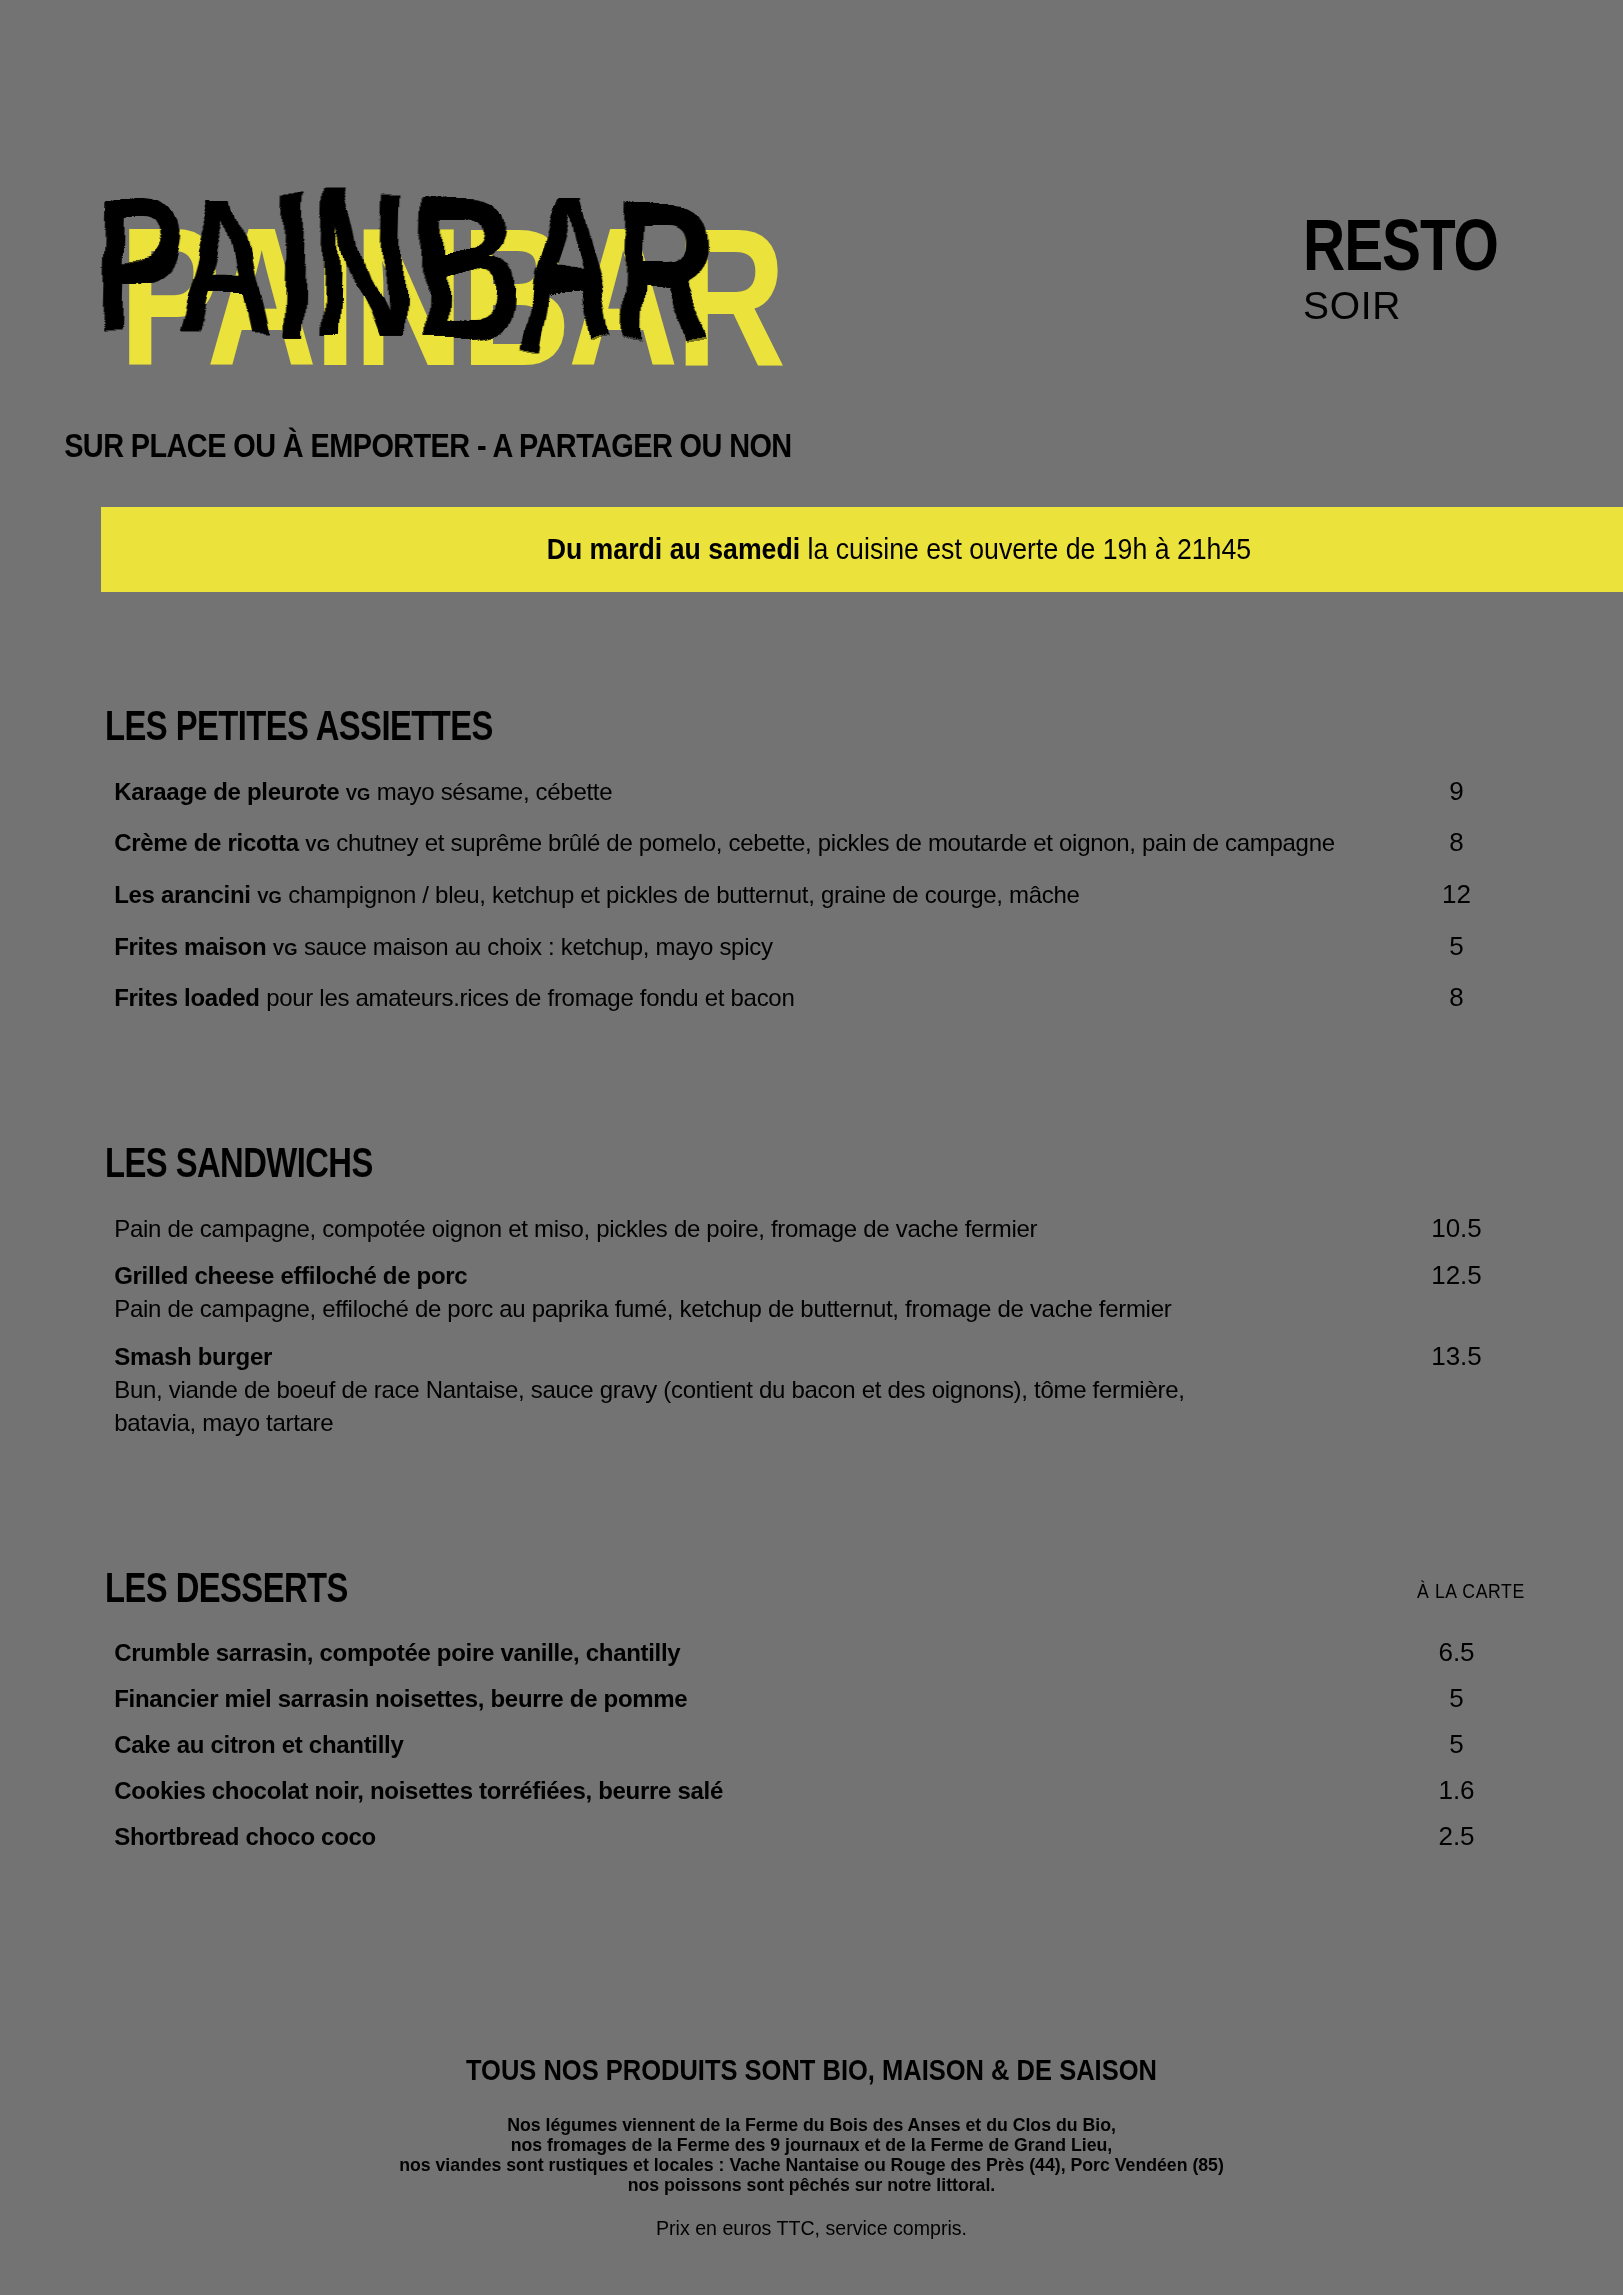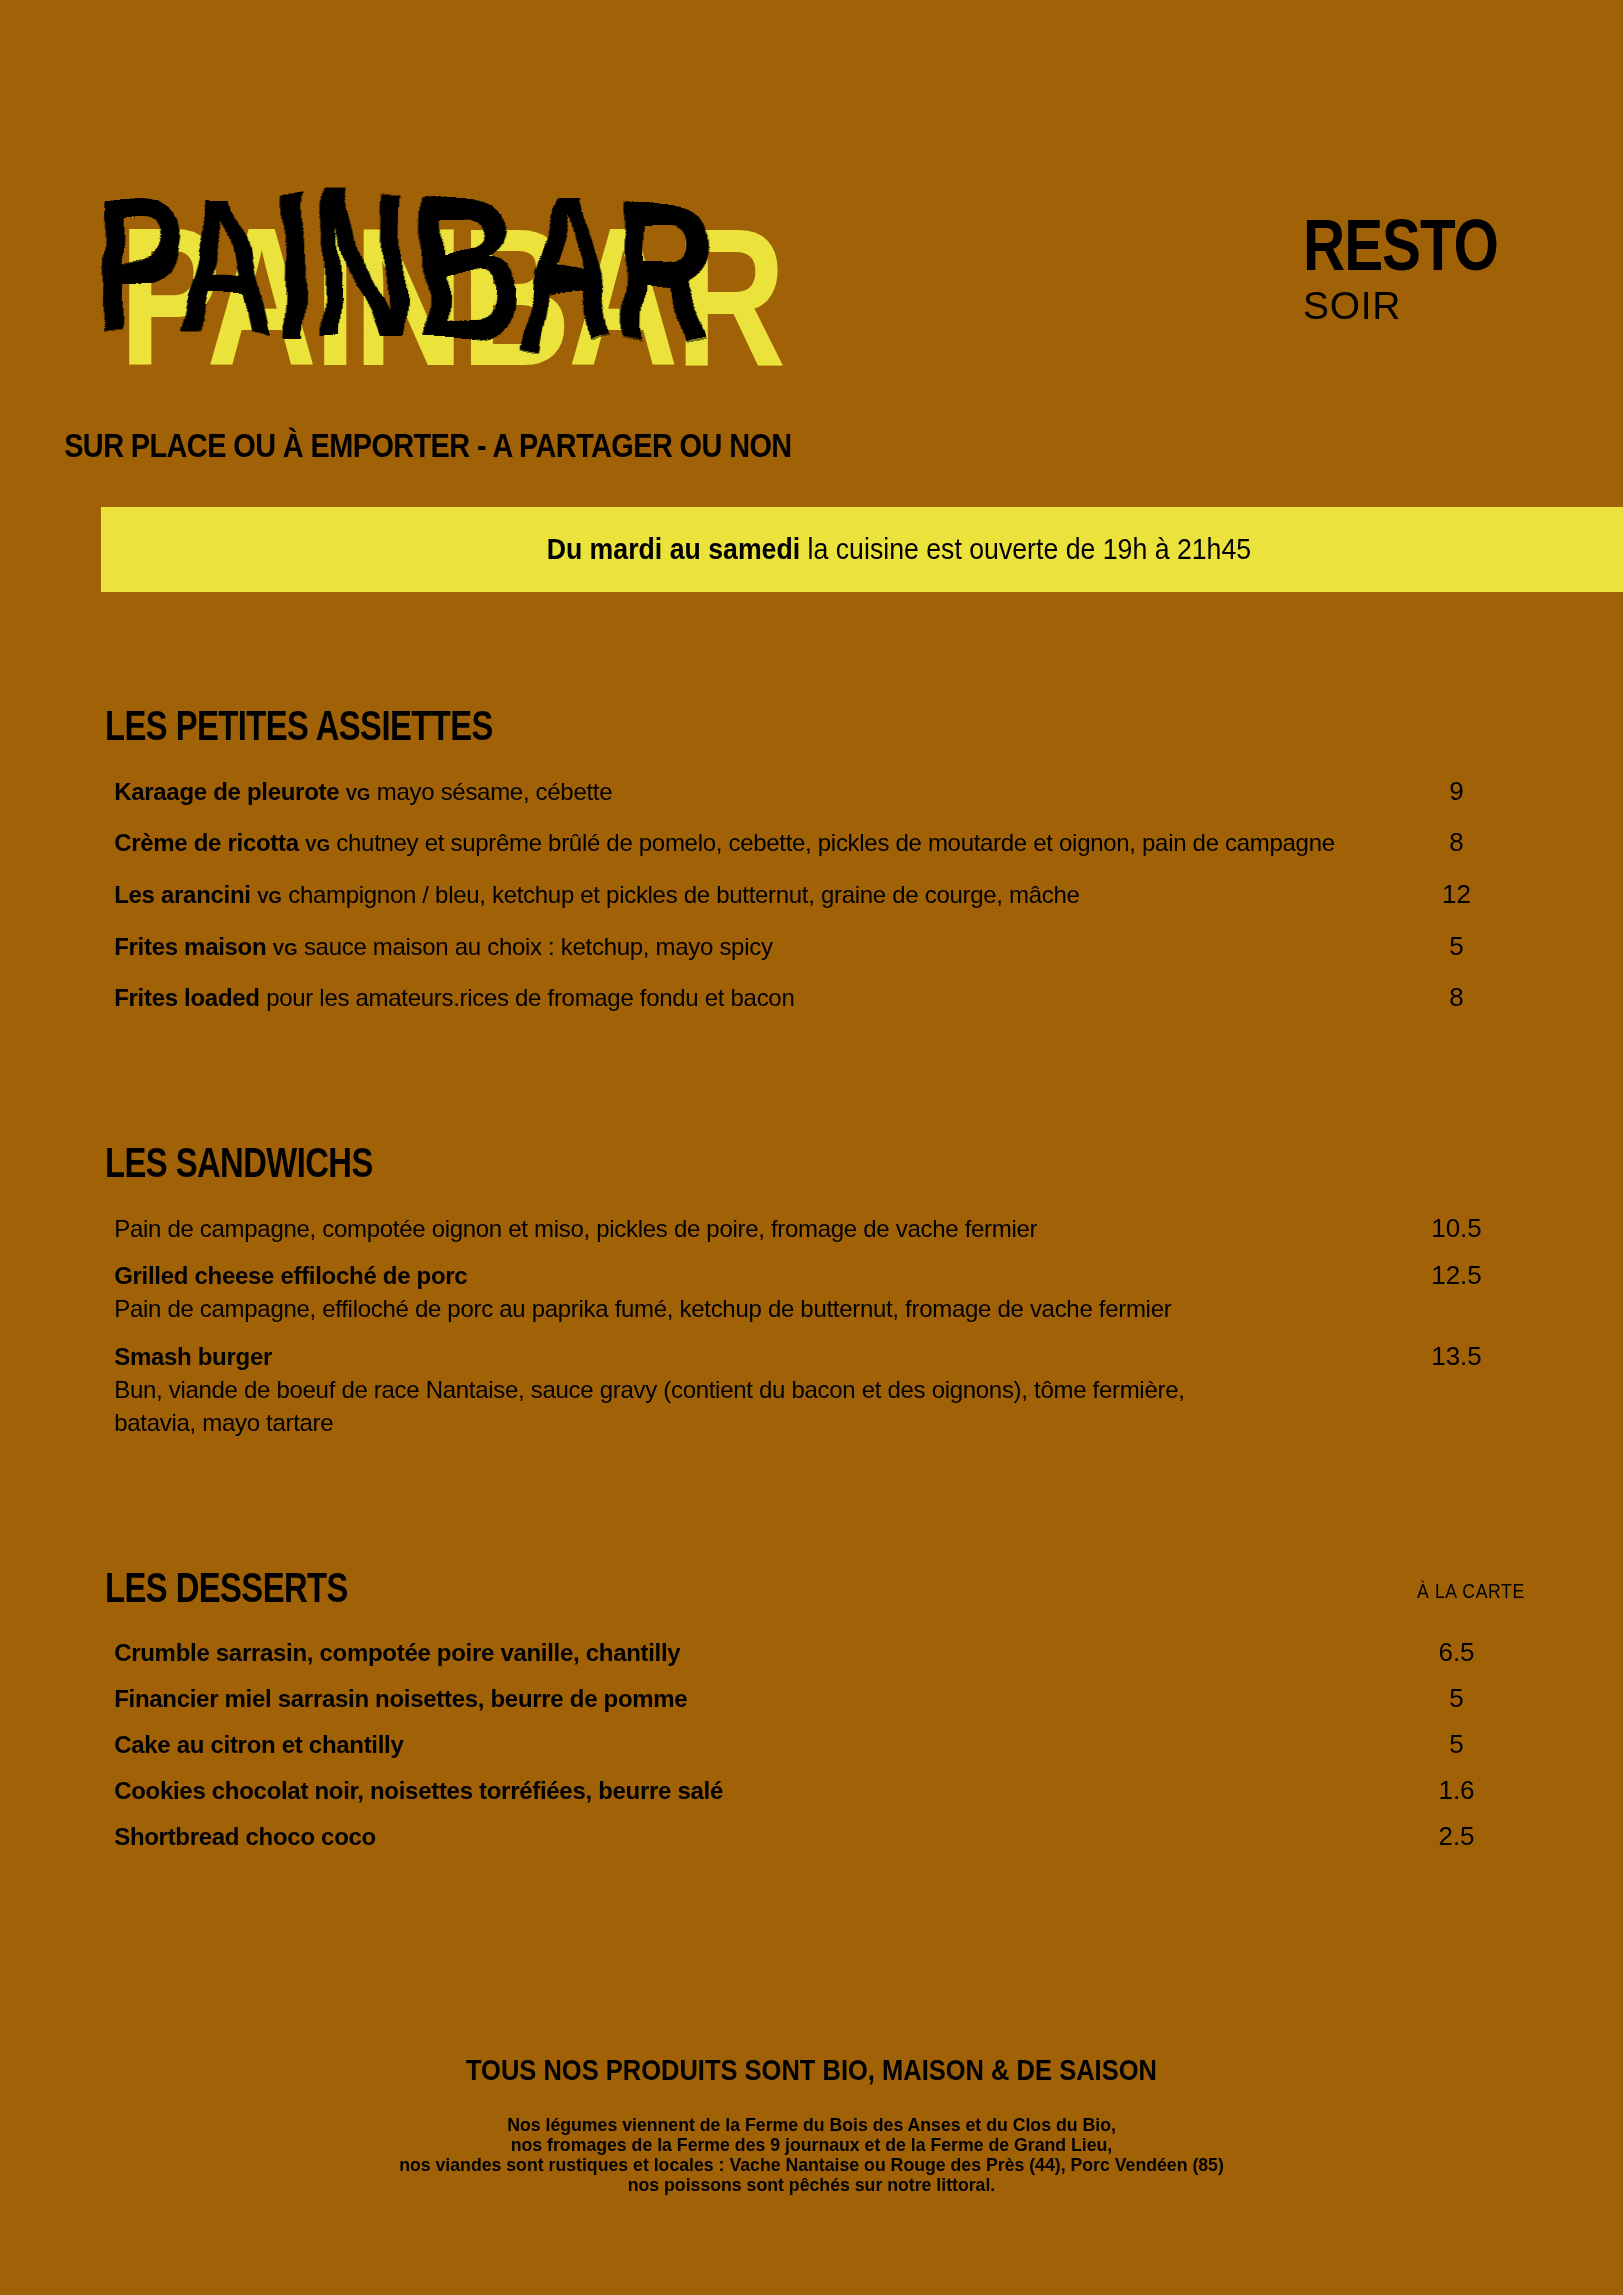--- a/index.html
+++ b/index.html
@@ -1,16 +1,16 @@
 <!DOCTYPE html>
 <html style="font-size:10.5px"><head>
 <meta charset="utf-8">
 <style>
   html,body{margin:0;padding:0;background:#fff;}
-  .page{position:relative;width:1623px;height:2295px;background:#a16207;overflow:hidden;
+  .page{position:relative;width:1623px;height:2295px;background:#737373;overflow:hidden;
         font-family:"Liberation Sans",sans-serif;color:#000;}
 
   
   .logo{position:absolute;left:97px;top:171px;width:720px;height:236px;}
   .logo-yellow{position:absolute;left:22px;top:29px;font-size:196px;line-height:196px;
                font-weight:700;letter-spacing:-3.9px;transform:scaleX(.78);transform-origin:left top;
                white-space:nowrap;}
   .logo-black{position:absolute;left:0;top:0;font-size:196px;line-height:196px;
               font-weight:700;letter-spacing:1.3px;color:#000;white-space:nowrap;
               transform:scaleX(.70) skewX(-2deg);transform-origin:left top;
@@ -198,16 +198,17 @@
   <div class="footer">
     <div class="footer-title">
       <span>TOUS NOS PRODUITS SONT BIO, MAISON &amp; DE SAISON</span>
     </div>
     <div class="footer-lines">
       <div>Nos légumes viennent de la Ferme du Bois des Anses et du Clos du Bio,</div>
       <div>nos fromages de la Ferme des 9 journaux et de la Ferme de Grand Lieu,</div>
       <div>nos viandes sont rustiques et locales : Vache Nantaise ou Rouge des Près (44), Porc Vendéen (85)</div>
       <div>nos poissons sont pêchés sur notre littoral.</div>
     </div>
+    <div class="price-note">Prix en euros TTC, service compris.</div>
   </div>
 
 </div>
 
 
 </body></html>

